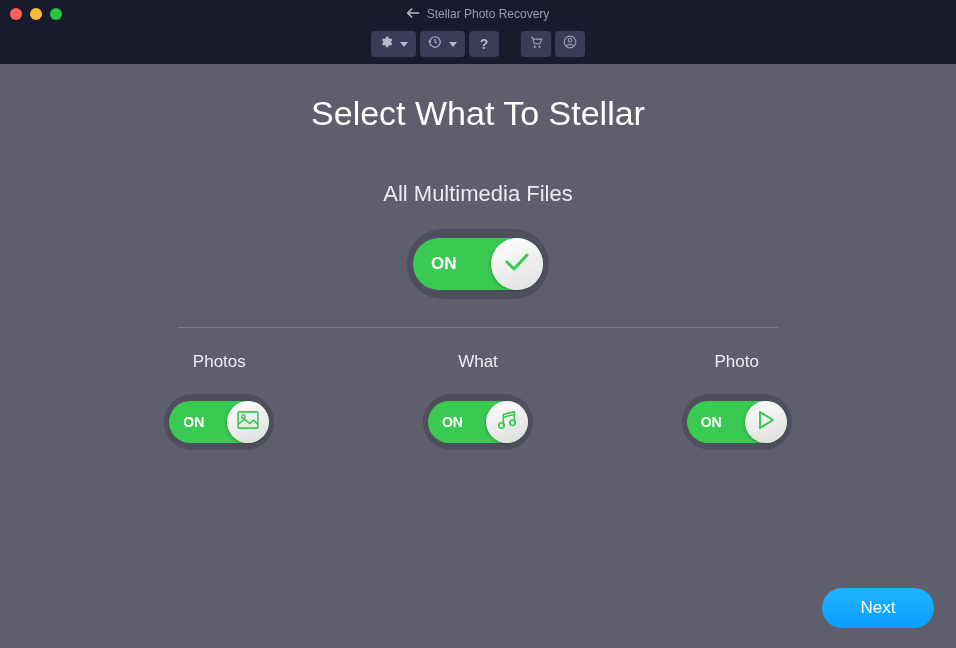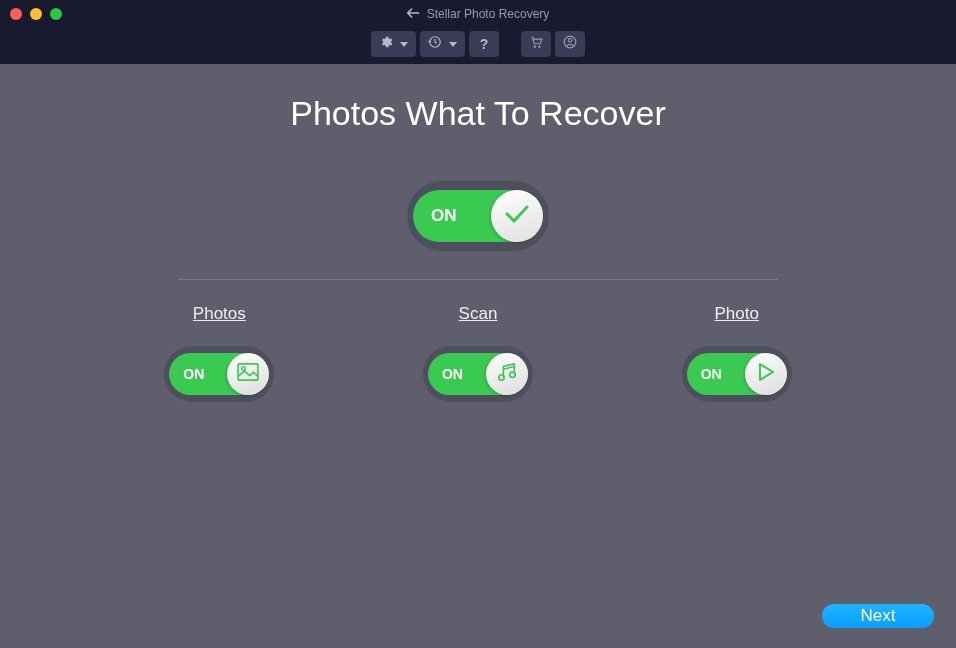--- a/index.html
+++ b/index.html
@@ -136,21 +136,20 @@
       height: 1px;
       background: #7a7886;
       width: 600px;
       margin: 0 auto 24px;
     }
     .cards {
       display: flex;
       justify-content: space-around;
       padding: 0 30px;
       margin-top: 10px;
-      text-decoration: underline;
     }
     .card {
       display: flex;
       flex-direction: column;
       align-items: center;
       gap: 22px;
     }
     .card-label {
       font-size: 17px;
       color: #eeeef5;
@@ -191,21 +190,21 @@
       display: flex;
       align-items: center;
       justify-content: center;
       box-shadow: -1px 1px 3px rgba(0,0,0,0.2);
     }
     .next-btn {
       position: absolute;
       right: 22px;
       bottom: 20px;
       width: 112px;
-      height: 24px;
+      height: 40px;
       background: linear-gradient(180deg, #1fb4ff 0%, #0a9eff 100%);
       border-radius: 20px;
       color: #fff;
       font-size: 17px;
       display: flex;
       align-items: center;
       justify-content: center;
       cursor: pointer;
     }
   </style>
@@ -261,22 +260,23 @@
       <svg width="14" height="14" viewBox="0 0 24 24">
           <circle cx="12" cy="12" r="10" fill="none" stroke="#9799b0" stroke-width="2"></circle>
           <circle cx="12" cy="9" r="3" fill="none" stroke="#9799b0" stroke-width="2"></circle>
           <path d="M5 20c1.5-3 5-4 7-4s5.5 1 7 4" fill="none" stroke="#9799b0" stroke-width="2"></path>
         </svg>
     </span>
   </div>
 </div>
 
 <div class="content">
-  <h1 class="page-title">Photos What To Recover</h1>
-
+  <h1 class="page-title">Select What To Stellar</h1>
+
+  <div class="section-title">All Multimedia Files</div>
 
   <div class="big-toggle-wrap">
     <div class="toggle-outer-big">
       <div class="toggle-inner-big">
         <span class="toggle-label-big">ON</span>
         <div class="toggle-knob-big">
           <span>
             <svg width="26" height="20" viewBox="0 0 26 20">
                 <path d="M3 10 L10 17 L23 3" stroke="#3ac951" stroke-width="3" fill="none" stroke-linecap="round" stroke-linejoin="round"></path>
               </svg>
@@ -303,21 +303,21 @@
                   <circle cx="7" cy="6" r="2" fill="none" stroke="#3ac951" stroke-width="1.6"></circle>
                   <path d="M1 15 L8 9 L14 14 L18 10 L23 15" fill="none" stroke="#3ac951" stroke-width="1.8" stroke-linejoin="round"></path>
                 </svg>
             </span>
           </div>
         </div>
       </div>
     </div>
 
     <div class="card">
-      <div class="card-label">Scan</div>
+      <div class="card-label">What</div>
       <div class="toggle-outer">
         <div class="toggle-inner">
           <span class="toggle-label">ON</span>
           <div class="toggle-knob">
             <span>
               <svg width="22" height="22" viewBox="0 0 24 24">
                   <path d="M8 18 V6 L20 3 V15" fill="none" stroke="#3ac951" stroke-width="1.8" stroke-linejoin="round"></path>
                   <circle cx="6" cy="18" r="3" fill="none" stroke="#3ac951" stroke-width="1.8"></circle>
                   <circle cx="18" cy="15" r="3" fill="none" stroke="#3ac951" stroke-width="1.8"></circle>
                   <line x1="8" y1="9" x2="20" y2="6" stroke="#3ac951" stroke-width="1.6"></line>

